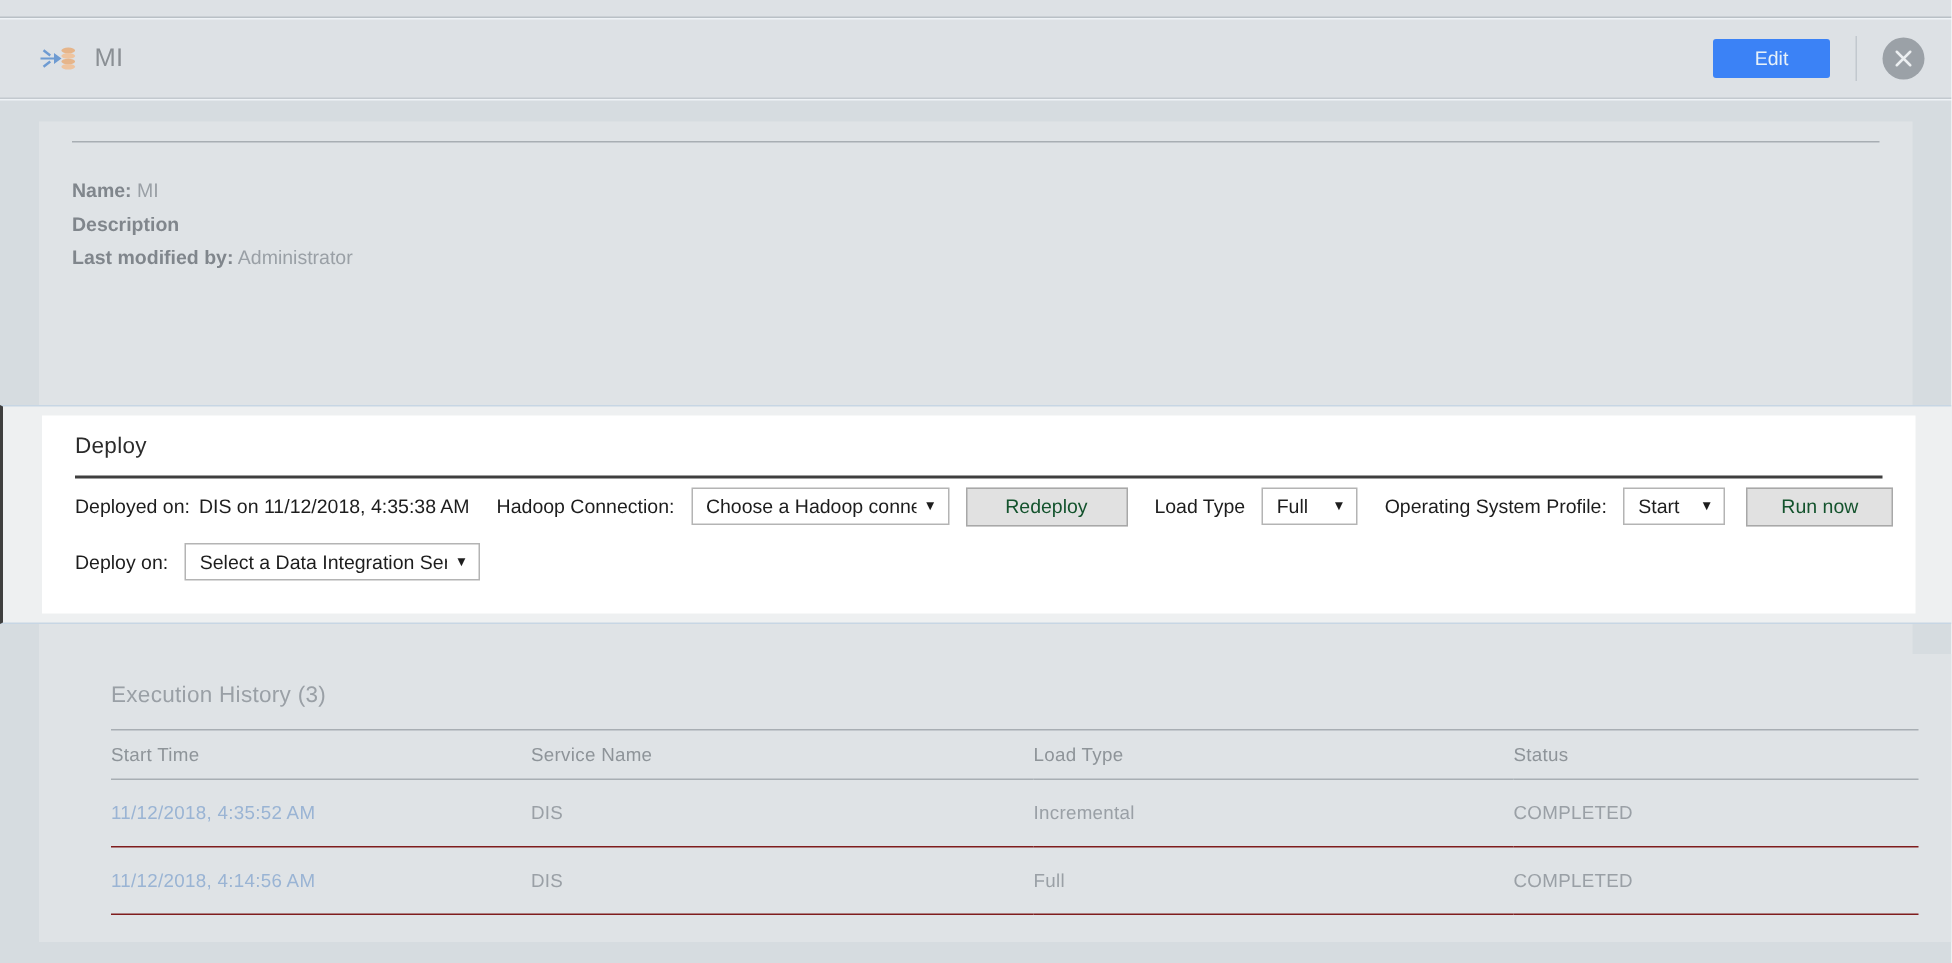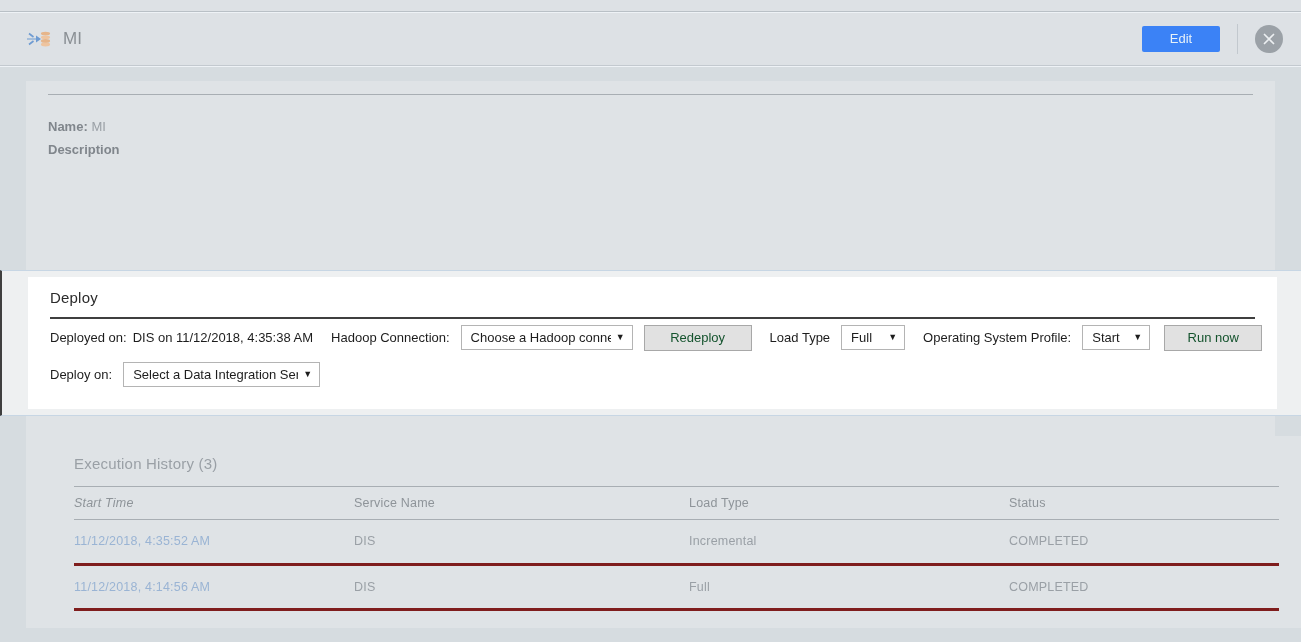--- a/index.html
+++ b/index.html
@@ -271,28 +271,28 @@
     color: #8e9499;
     height: 32px;
     vertical-align: middle;
     border-bottom: 1px solid #a8aeb3;
     letter-spacing: .2px;
   }
   table.exec-table td {
     font-size: 12.5px;
     height: 45px;
     vertical-align: middle;
-    border-bottom: 3px solid #7f1d1d;
+    border-bottom: 1px solid #7f1d1d;
     color: #9aa0a6;
     letter-spacing: .2px;
   }
   table.exec-table td.link {
     color: #9ab4d4;
   }
-  .col-1 { width: 280px; font-style: italic; }
+  .col-1 { width: 280px; }
   .col-2 { width: 335px; }
   .col-3 { width: 320px; }
   .col-4 { width: auto; }
 </style>
 </head>
 <body>
 
 <div id="app">
 
   <div class="top-strip"></div>
@@ -333,20 +333,24 @@
         <div class="rule"></div>
 
         <div class="kv-block">
           <div class="kv-row">
             <span class="kv-key">Name:</span>
             <span class="kv-val">MI</span>
           </div>
           <div class="kv-row">
             <span class="kv-key">Description</span>
             <span class="kv-val"></span>
+          </div>
+          <div class="kv-row">
+            <span class="kv-key">Last modified by:</span>
+            <span class="kv-val">Administrator</span>
           </div>
         </div>
       </div>
 
       <div class="exec">
         <div class="exec-title">Execution History (3)</div>
         <div class="exec-rule-top"></div>
 
         <table class="exec-table">
           <thead>

